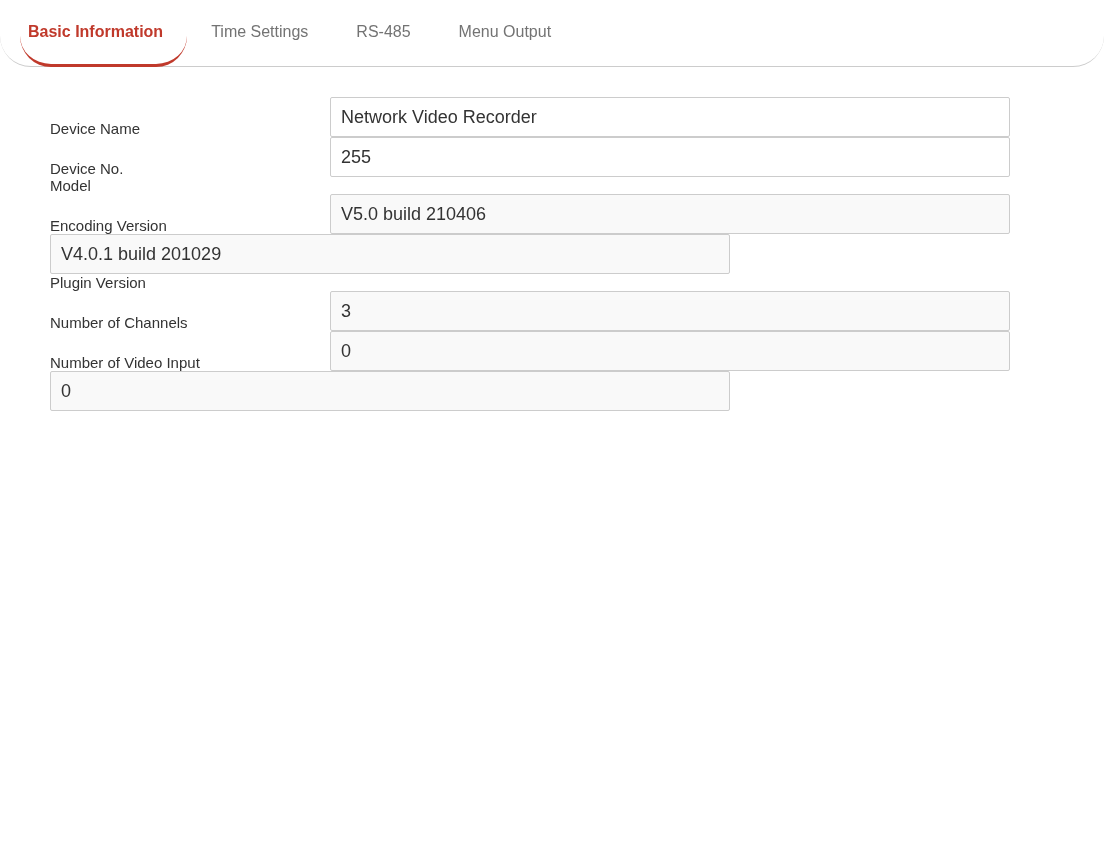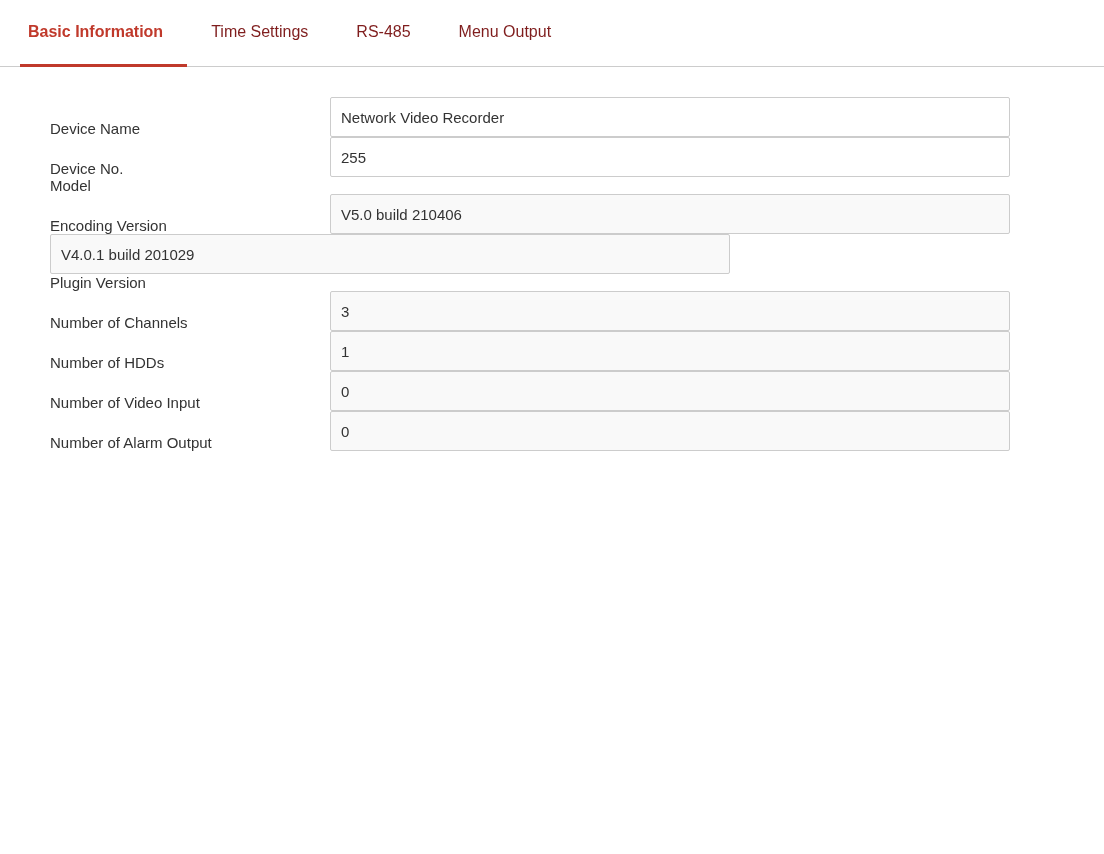--- a/index.html
+++ b/index.html
@@ -1,18 +1,19 @@
 <!DOCTYPE html>
 <html><head>
   <meta charset="utf-8">
   <style>
     * {
       box-sizing: border-box;
       margin: 0;
       padding: 0;
+      border-radius: 31px;
     }
 
     body {
       font-family: -apple-system, BlinkMacSystemFont, "Segoe UI", Arial, sans-serif;
       background: #ffffff;
       color: #333333;
       font-size: 15px;
       width: 1104px;
       min-height: 854px;
     }
@@ -24,21 +25,21 @@
       padding: 0 20px;
       height: 67px;
     }
 
     .tab-item {
       display: flex;
       align-items: center;
       padding: 0 24px;
       cursor: pointer;
       font-size: 16px;
-      color: #7f1d1d;
+      color: #737373;
       border-bottom: 3px solid transparent;
       margin-bottom: -1px;
       white-space: nowrap;
     }
 
     .tab-item.active {
       color: #c0392b;
       border-bottom: 3px solid #c0392b;
       font-weight: 600;
     }
@@ -63,21 +64,21 @@
       flex-shrink: 0;
     }
 
     .form-input {
       flex: 1;
       max-width: 680px;
       height: 40px;
       border: 1px solid #cccccc;
       border-radius: 2px;
       padding: 0 10px;
-      font-size: 15px;
+      font-size: 18px;
       color: #333333;
       background: #f9f9f9;
       outline: none;
     }
 
     .form-input.editable {
       background: #ffffff;
     }
   </style>
 </head>
@@ -110,24 +111,19 @@
       <input type="text" class="form-input" readonly="" value="V4.0.1 build 201029" style="">
     </div>
     <div class="form-row">
       <div class="form-label">Plugin Version</div>
     </div>
     <div class="form-row">
       <div class="form-label">Number of Channels</div>
       <input type="text" class="form-input" readonly="" value="3" style="">
     </div>
     <div class="form-row">
-      <div class="form-label">Number of HDDs</div>
-      <input type="text" class="form-input" readonly="" value="1" style="">
-    </div>
-    <div class="form-row">
       <div class="form-label">Number of Video Input</div>
       <input type="text" class="form-input" readonly="" value="0" style="">
     </div>
     <div class="form-row">
-      <div class="form-label">Number of Alarm Output</div>
       <input type="text" class="form-input" readonly="" value="0" style="">
     </div>
   </div>
 
 </body></html>

